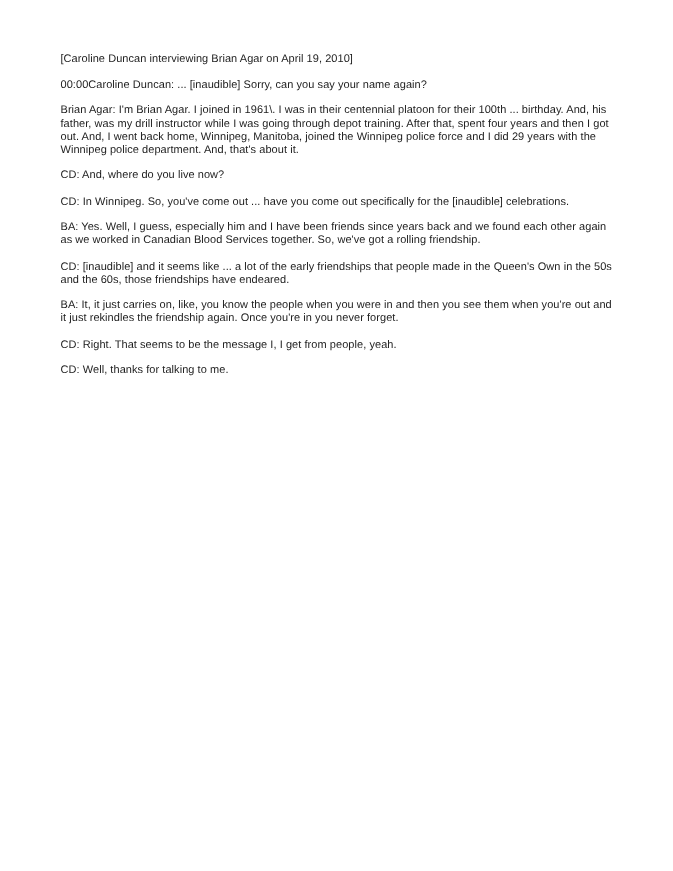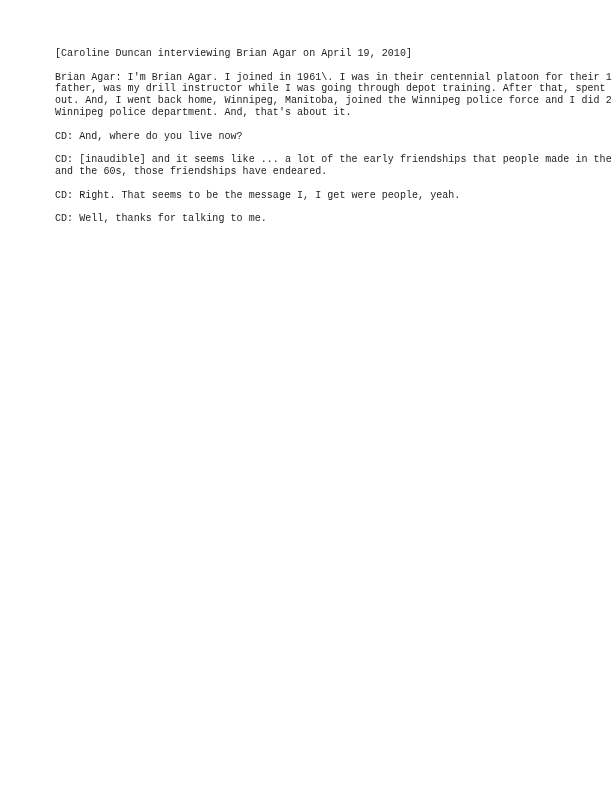--- a/index.html
+++ b/index.html
@@ -7,40 +7,46 @@
     padding: 0;
     background: #ffffff;
   }
   .page {
     position: relative;
     width: 612px;
     height: 608px;
     background: #ffffff;
     box-sizing: border-box;
     padding: 48px 54px 0 55px;
-    font-family: Liberation Mono, monospace;
+    font-family: Liberation Sans, sans-serif;
     font-size: 10px;
     line-height: 11.8px;
     color: #1c1c1c;
     overflow: hidden;
   }
   .para {
     white-space: pre;      
     margin: 0 0 11.8px 0;
     font-weight: 400;
     letter-spacing: 0.05px;
   }
 </style>
 </head>
 <body>
 
 <div class="page">
   <div class="para">[Caroline Duncan interviewing Brian Agar on April 19, 2010]</div>
+  <div class="para">00:00Caroline Duncan: ... [inaudible] Sorry, can you say your name again?</div>
   <div class="para">Brian Agar: I'm Brian Agar. I joined in 1961\. I was in their centennial platoon for their 100th ... birthday. And, his
 father, was my drill instructor while I was going through depot training. After that, spent four years and then I got
 out. And, I went back home, Winnipeg, Manitoba, joined the Winnipeg police force and I did 29 years with the
 Winnipeg police department. And, that's about it.</div>
   <div class="para">CD: And, where do you live now?</div>
+  <div class="para">CD: In Winnipeg. So, you've come out ... have you come out specifically for the [inaudible] celebrations.</div>
+  <div class="para">BA: Yes. Well, I guess, especially him and I have been friends since years back and we found each other again
+as we worked in Canadian Blood Services together. So, we've got a rolling friendship.</div>
   <div class="para">CD: [inaudible] and it seems like ... a lot of the early friendships that people made in the Queen's Own in the 50s
 and the 60s, those friendships have endeared.</div>
-  <div class="para">CD: Right. That seems to be the message I, I get were people, yeah.</div>
+  <div class="para">BA: It, it just carries on, like, you know the people when you were in and then you see them when you're out and
+it just rekindles the friendship again. Once you're in you never forget.</div>
+  <div class="para">CD: Right. That seems to be the message I, I get from people, yeah.</div>
   <div class="para">CD: Well, thanks for talking to me.</div>
 </div>
 
 </body></html>

